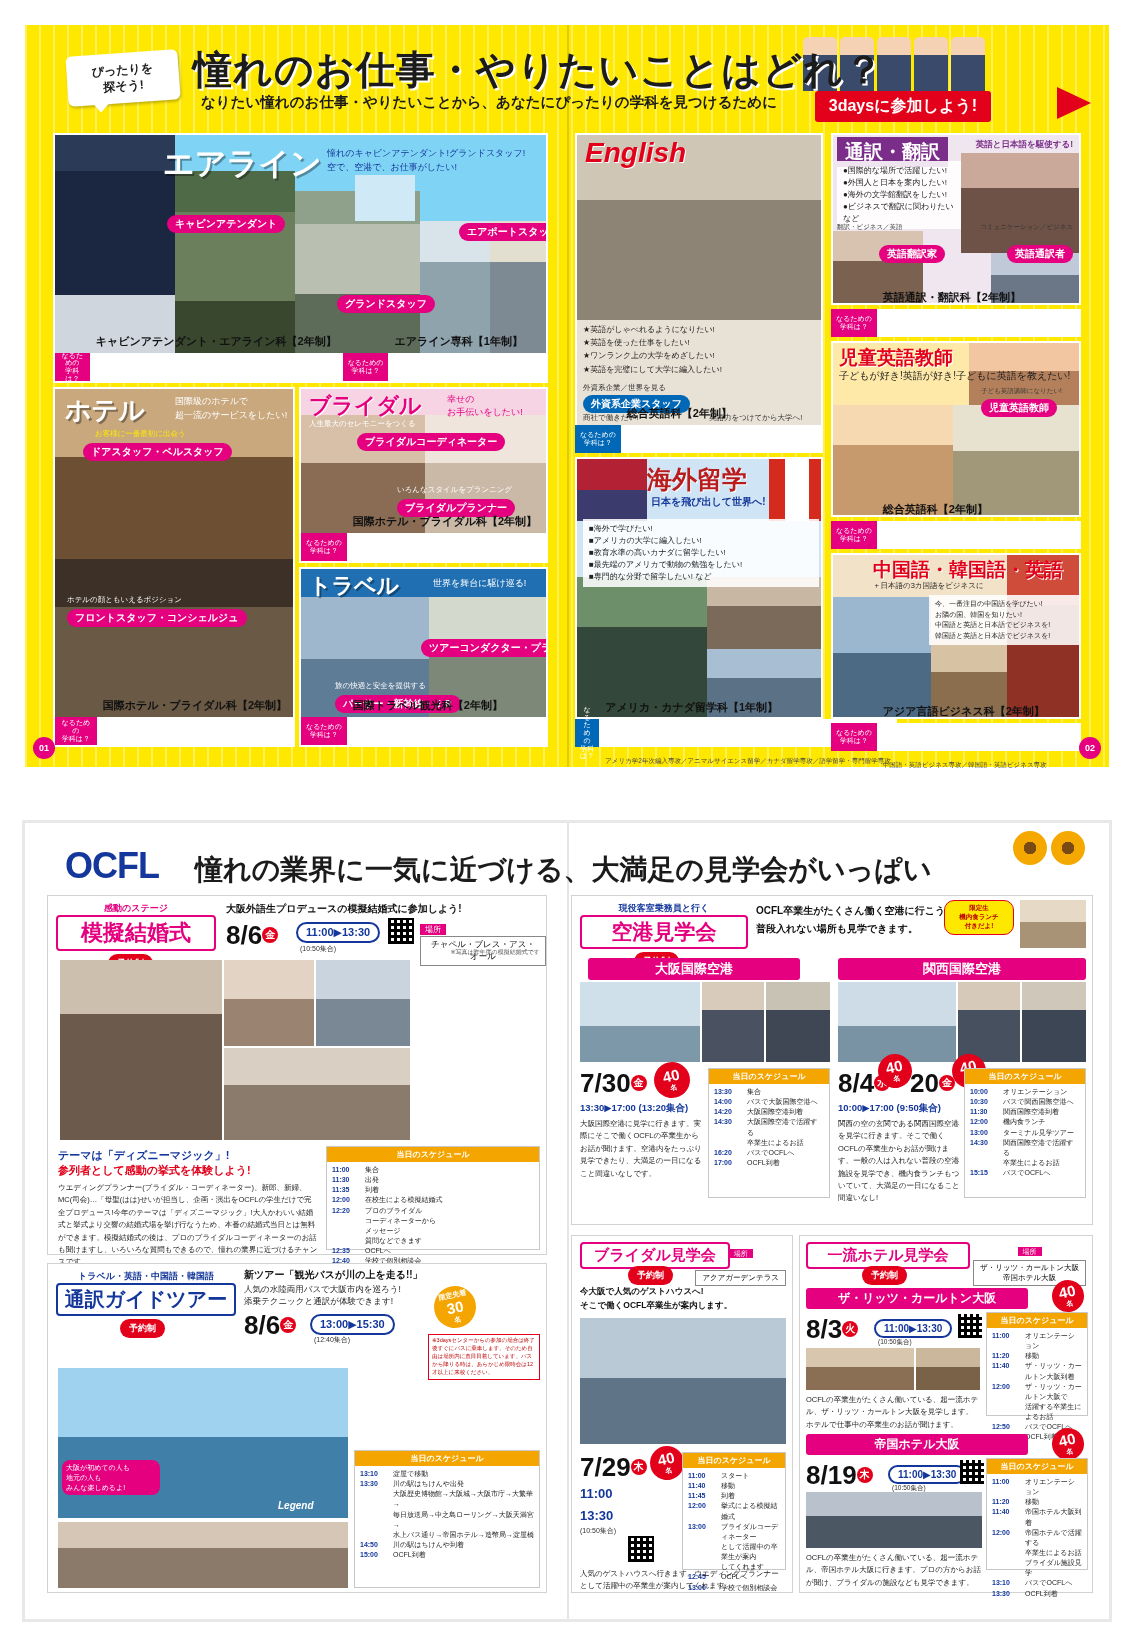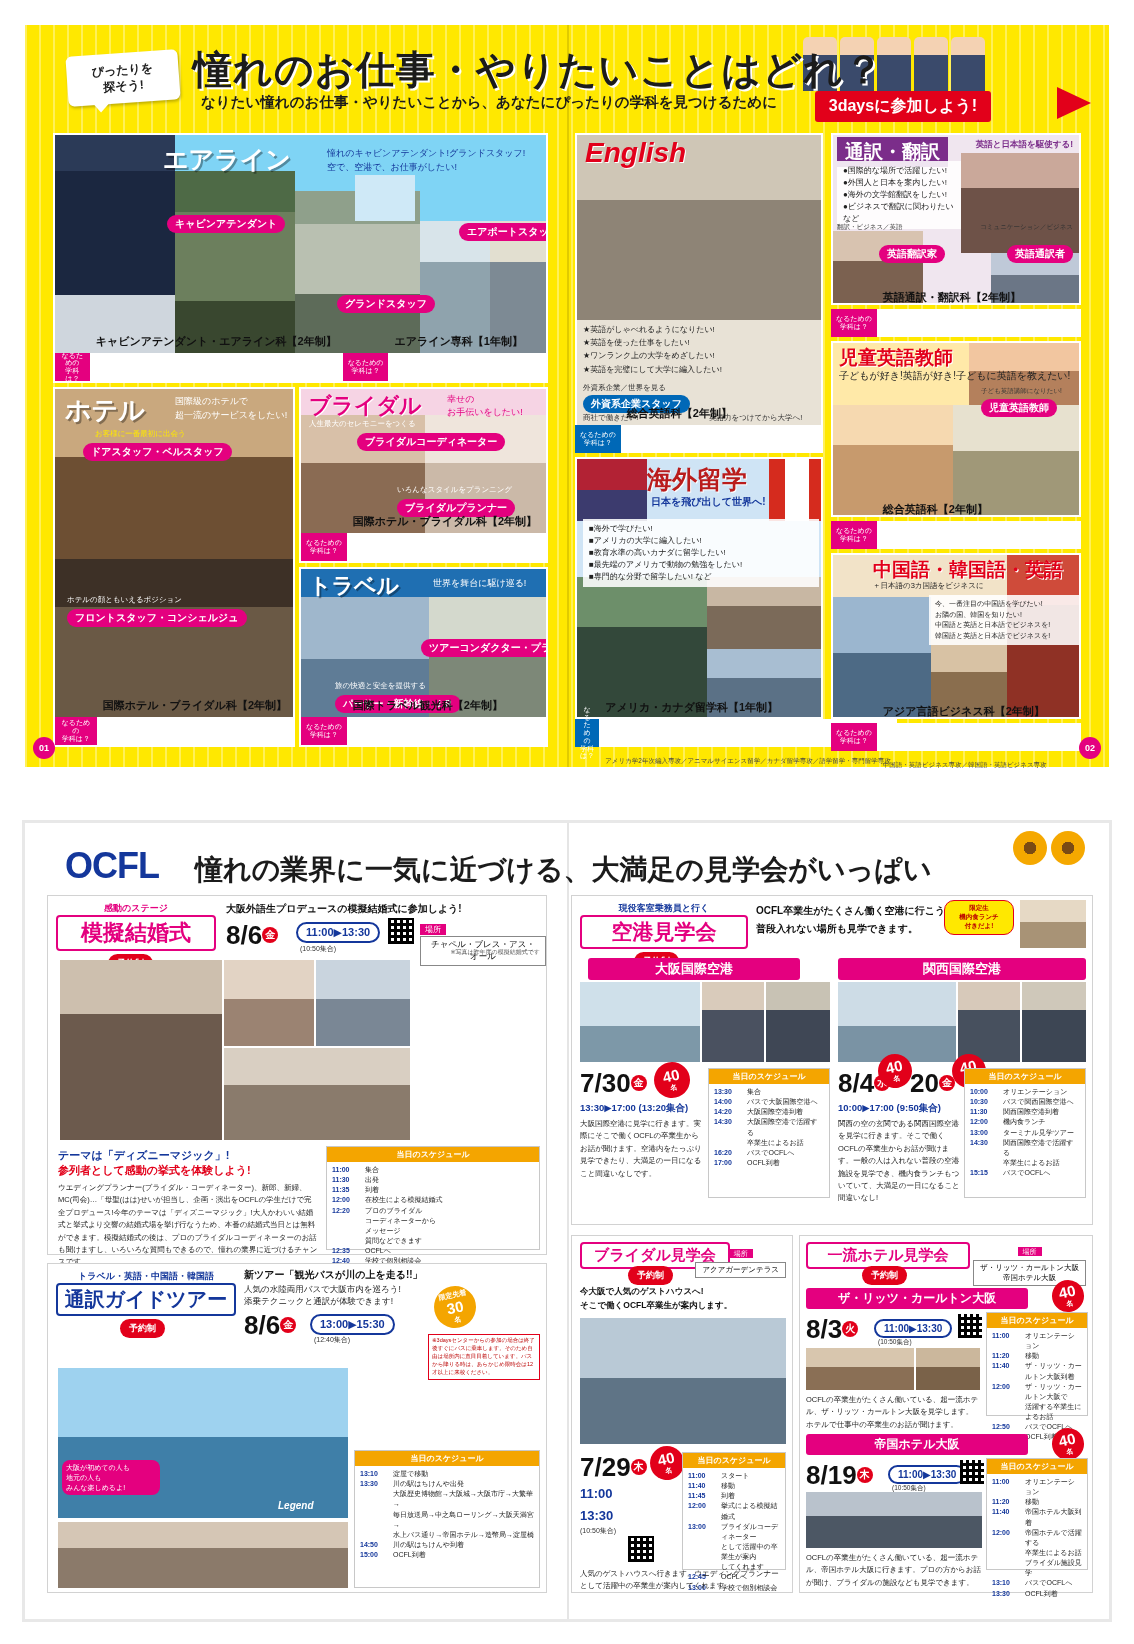--- a/index.html
+++ b/index.html
@@ -228,21 +228,21 @@
       <div class="s1-arrow"></div>
     </div>
 
     <div class="panel" style="left:28px; top:108px; width:495px; height:250px; background:linear-gradient(180deg,#7fd4f5 0 45%, #bfe6d0 45% 100%); border:2px solid #fff;">
       <div class="ph" style="left:0;top:0;width:120px;height:222px;background:linear-gradient(180deg,#2b3a57 0 16%,#1b2740 16% 72%,#cfd6dd 72% 100%);"></div>
       <div class="ph" style="left:120px;top:36px;width:120px;height:186px;background:linear-gradient(180deg,#4e6a46 0 22%,#6c7f5d 22% 70%,#39472f 70% 100%);"></div>
       <div class="ph" style="left:240px;top:56px;width:125px;height:166px;background:linear-gradient(180deg,#8fa08b 0 20%,#b9c0b1 20% 62%,#5d6b59 62% 100%);"></div>
       <div class="ph" style="left:365px;top:86px;width:70px;height:136px;background:linear-gradient(180deg,#d8e4ea 0 30%,#8fa3ad 30% 100%);"></div>
       <div class="ph" style="left:435px;top:86px;width:60px;height:136px;background:linear-gradient(180deg,#e2dfd0 0 30%,#7d8a94 30% 100%);"></div>
       <div class="ph" style="left:300px;top:40px;width:60px;height:46px;background:#cfe9f7;"></div>
-      <div class="secttl" style="position:absolute;left:108px;top:8px;font-size:25px;color:#fff;">エアライン</div>
+      <div class="secttl" style="position:absolute;left:108px;top:8px;font-size:31px;color:#fff;">エアライン</div>
       <div style="position:absolute;left:272px;top:12px;font-size:9px;color:#14379b;line-height:1.5;white-space:pre-line;">憧れのキャビンアテンダント!グランドスタッフ!
 空で、空港で、お仕事がしたい!</div>
       <div class="label-pink" style="position:absolute;left:112px;top:80px;">キャビンアテンダント</div>
       <div class="label-pink" style="position:absolute;left:404px;top:88px;">エアポートスタッフ</div>
       <div class="label-pink" style="position:absolute;left:282px;top:160px;">グランドスタッフ</div>
       <div style="position:absolute;left:0;bottom:0;width:100%;display:flex;">
         <div class="bar" style="width:290px;">
           <div class="tag">
               <span style="white-space:pre-line">なるための
 学科は？</span>
@@ -716,21 +716,21 @@
             </li>
         </ul>
       </div>
     </div>
 
     <div class="card" style="left:546px; top:412px; width:222px; height:358px;">
       <div class="evt-title-pink" style="position:absolute;left:8px;top:6px;width:150px;font-size:15px;padding:2px 0;border-radius:4px;">ブライダル見学会</div>
       <div class="pill-red" style="position:absolute;left:56px;top:30px;">予約制</div>
       <div style="position:absolute;right:6px;top:6px;text-align:center;">
         <span style="background:#e4007f;color:#fff;font-size:7px;padding:1px 5px;">場所</span>
-        <div class="place-box" style="margin-top:2px;font-size:7.5px;">アクアガーデンテラス</div>
+        <div class="place-box" style="margin-top:10px;font-size:7.5px;">アクアガーデンテラス</div>
       </div>
       <div style="position:absolute;left:8px;top:50px;font-size:8.5px;color:#111;font-weight:bold;">今大阪で人気のゲストハウスへ!</div>
       <div style="position:absolute;left:8px;top:64px;font-size:8.5px;color:#111;font-weight:bold;">そこで働くOCFL卒業生が案内します。</div>
       <div class="ph" style="left:8px;top:82px;width:206px;height:126px;background:linear-gradient(180deg,#b9c9d6 0 48%,#5f7486 48% 100%);"></div>
       <div style="position:absolute;left:8px;top:216px;" class="date-big">
         <span>7/29</span><span class="date-day">木</span>
       </div>
       <div class="cap-circle" style="position:absolute;left:78px;top:210px;width:34px;height:34px;">
         <b>40</b>
         <span>名</span>

